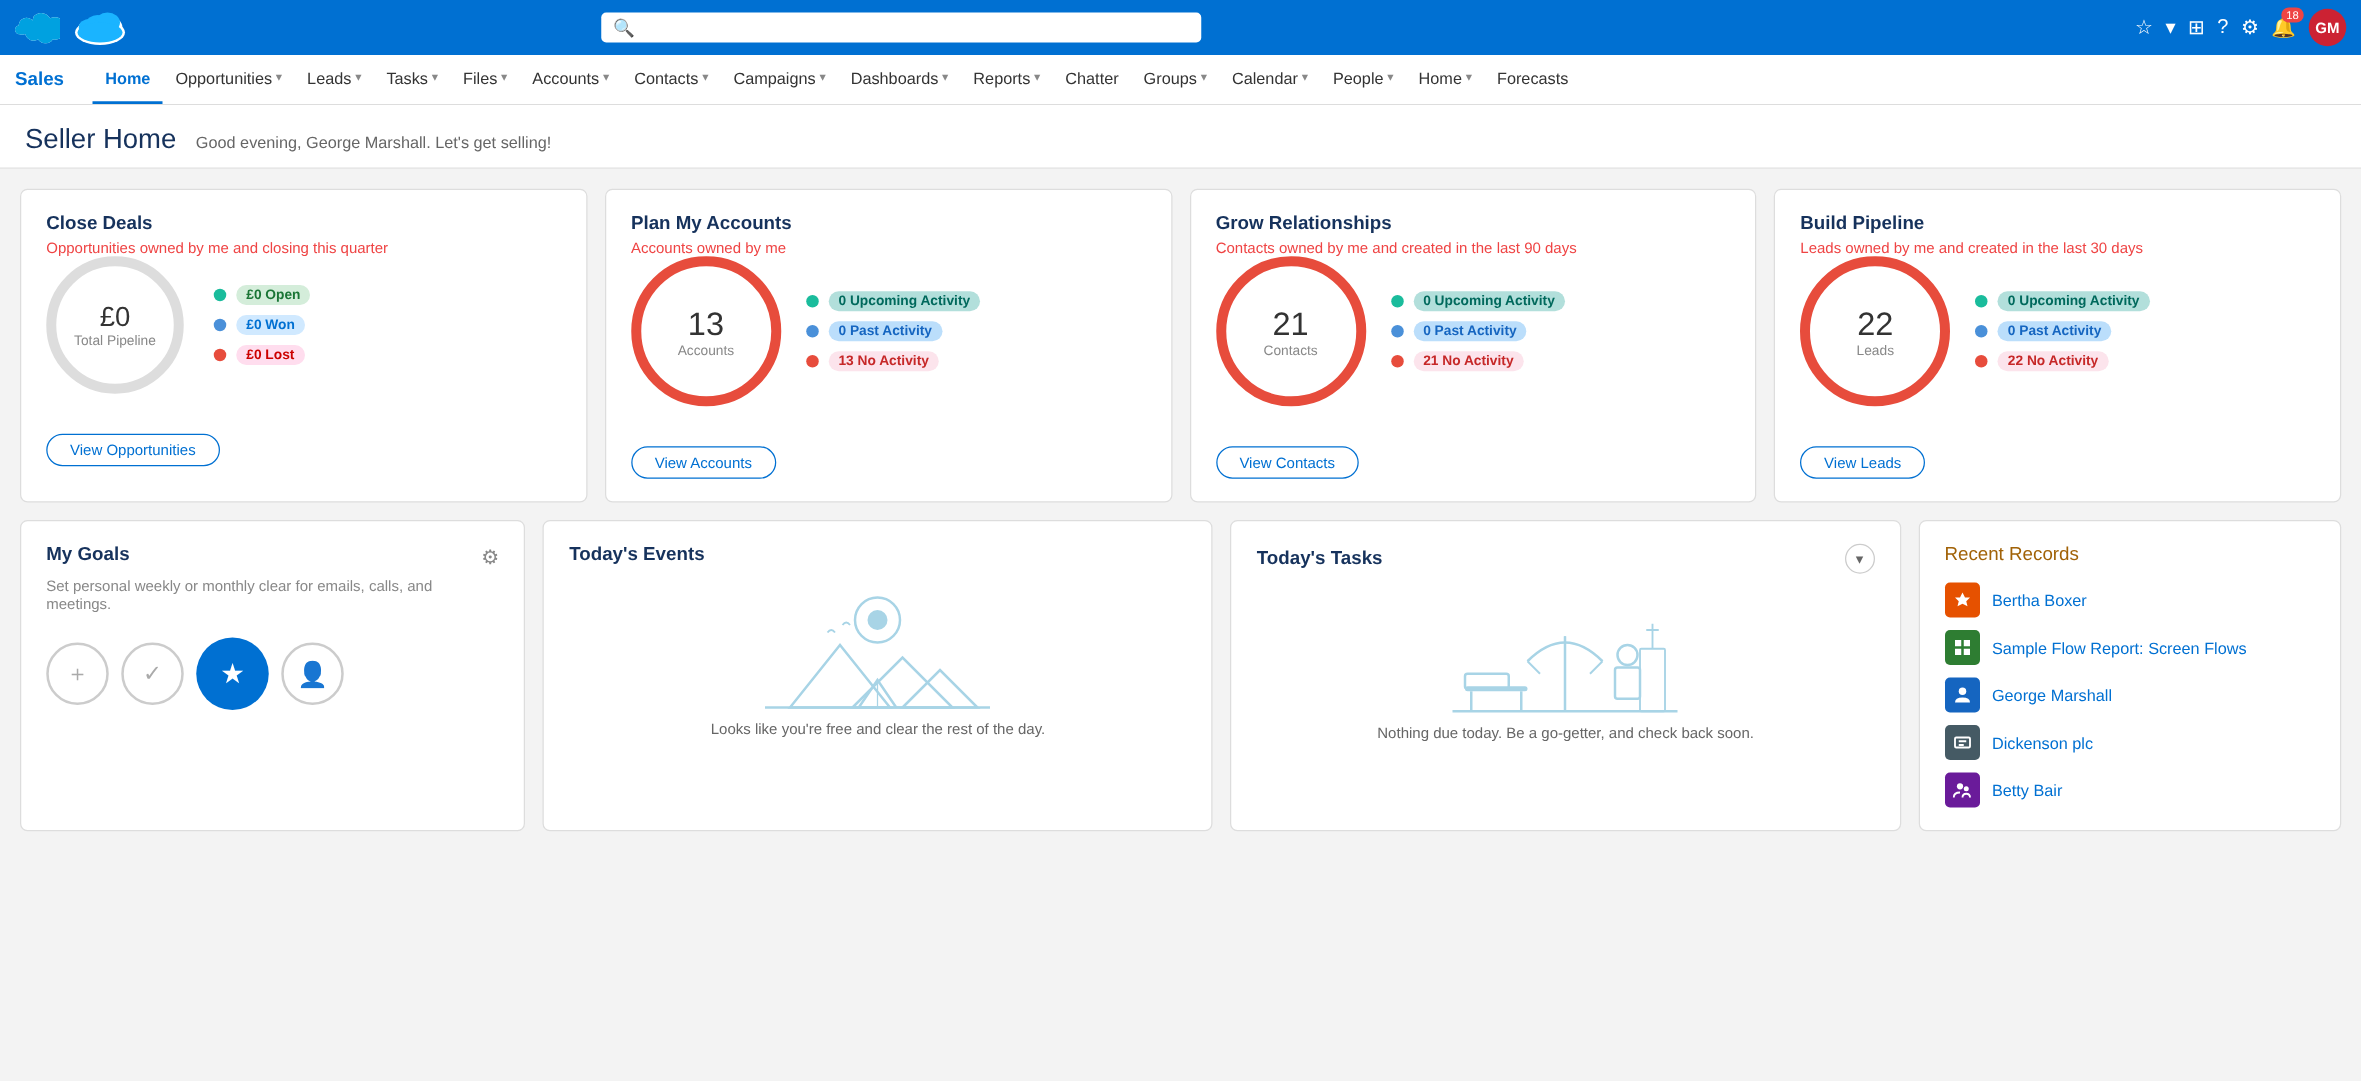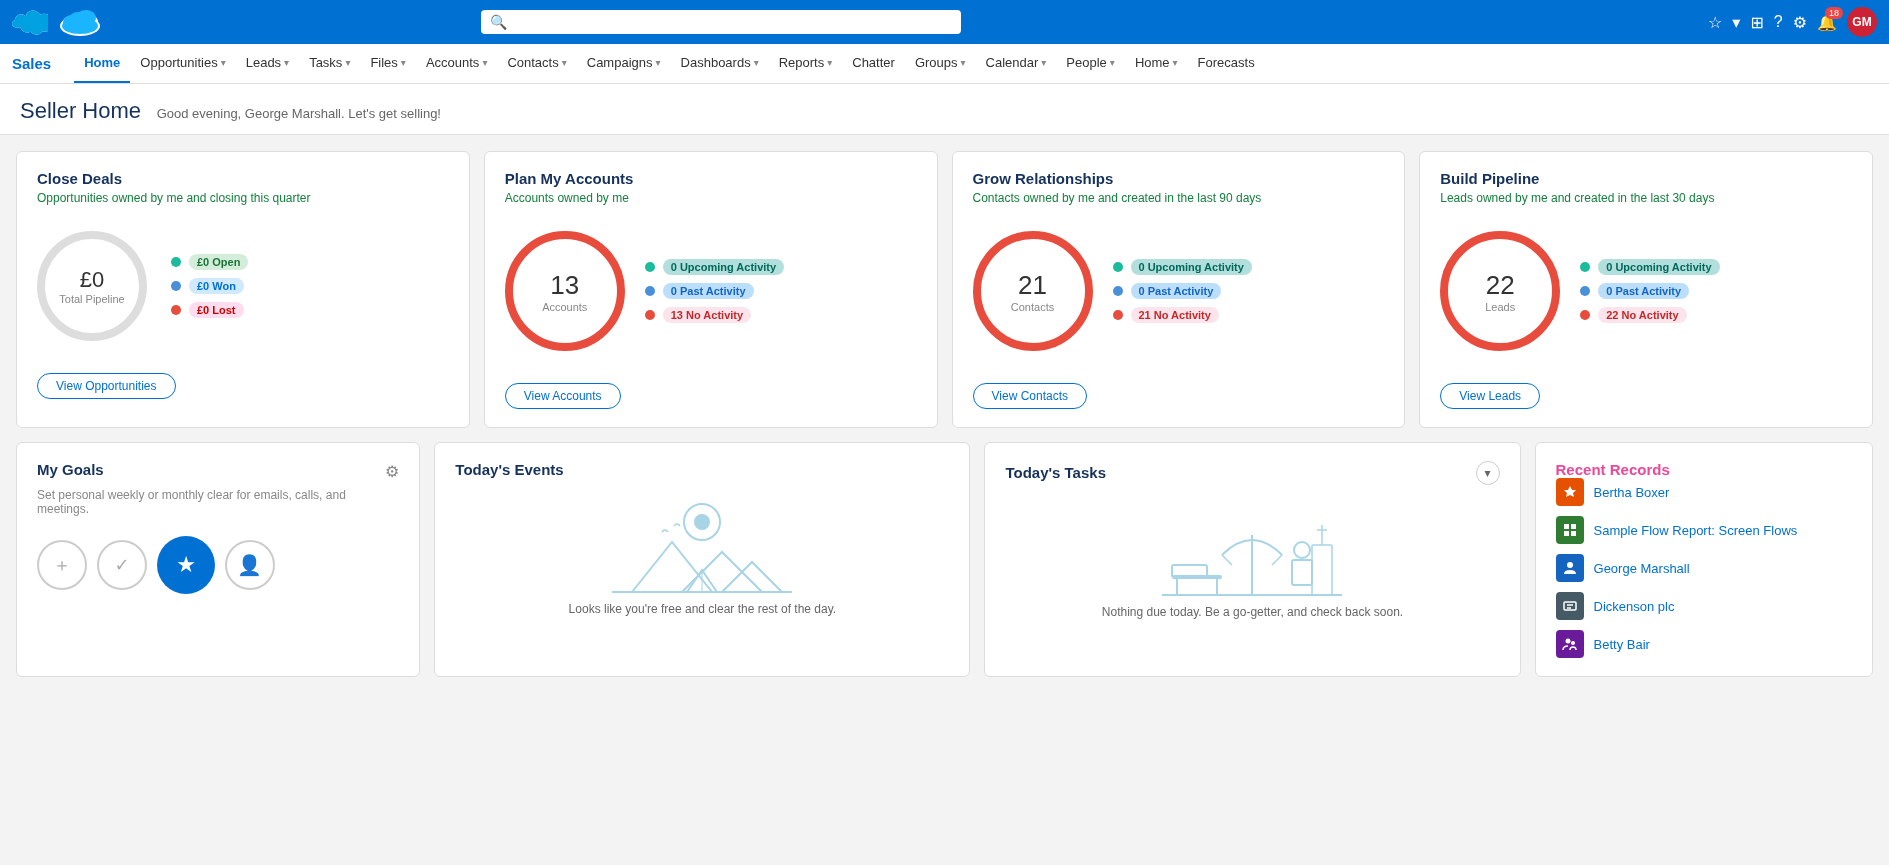--- a/index.html
+++ b/index.html
@@ -62,21 +62,21 @@
     
     .main-content { padding: 16px; display: flex; flex-direction: column; gap: 14px; }
 
     
     .card-row { display: flex; gap: 14px; }
     .card {
       background: #fff; border-radius: 6px; border: 1px solid #ddd;
       padding: 18px 20px; flex: 1;
     }
     .card-title { font-size: 15px; font-weight: 600; color: #16325c; margin-bottom: 4px; }
-    .card-subtitle { font-size: 12px; color: #15803d; margin-bottom: 26px; }
+    .card-subtitle { font-size: 12px; color: #ef4444; margin-bottom: 0; }
 
     
     .close-deals-body { display: flex; align-items: center; gap: 24px; }
     .donut-circle {
       width: 110px; height: 110px; border-radius: 50%;
       border: 8px solid #ddd; display: flex; flex-direction: column;
       align-items: center; justify-content: center; flex-shrink: 0;
     }
     .donut-value { font-size: 22px; color: #333; font-weight: 300; }
     .donut-label { font-size: 11px; color: #888; }
@@ -132,21 +132,21 @@
       background: #0070d2; display: flex; align-items: center; justify-content: center;
       font-size: 22px; color: #fff; cursor: pointer;
     }
 
     
     .empty-state {
       display: flex; flex-direction: column; align-items: center;
       justify-content: center; padding: 20px 10px;
     }
     .empty-text { font-size: 12px; color: #666; text-align: center; }
-    .recent-title { font-size: 15px; font-weight: 700; color: #ec4899; }
+    .recent-title { font-size: 15px; font-weight: 400; color: #a16207; margin-bottom: 14px; }
     .recent-list { list-style: none; display: flex; flex-direction: column; gap: 10px; }
     .recent-item { display: flex; align-items: center; gap: 10px; }
     .recent-icon {
       width: 28px; height: 28px; border-radius: 4px;
       display: flex; align-items: center; justify-content: center;
       font-size: 14px; color: #fff; flex-shrink: 0;
     }
     .recent-link { color: #0070d2; font-size: 13px; cursor: pointer; }
 
     

